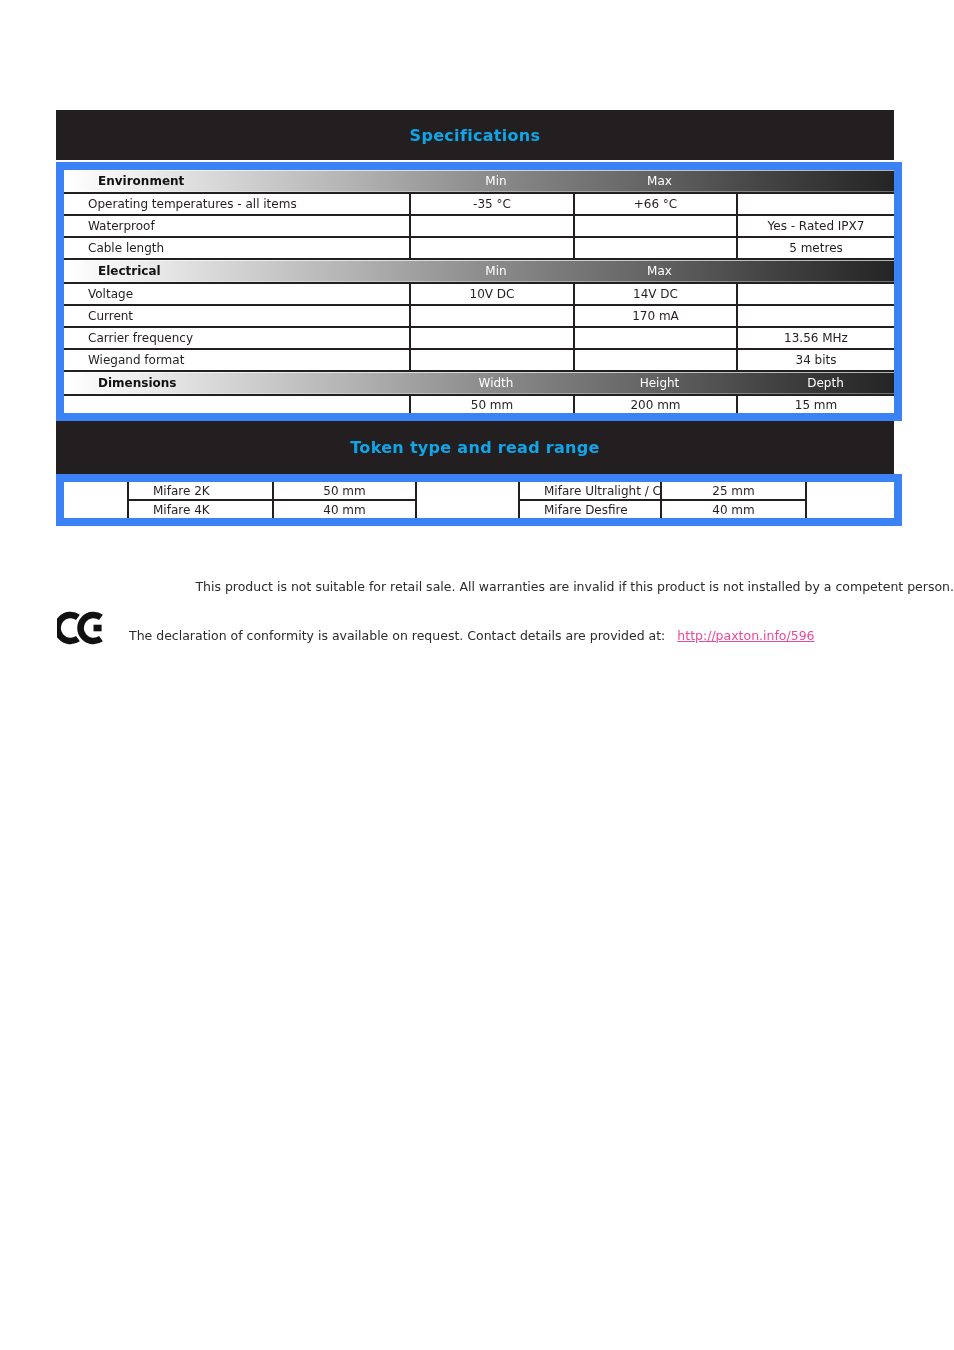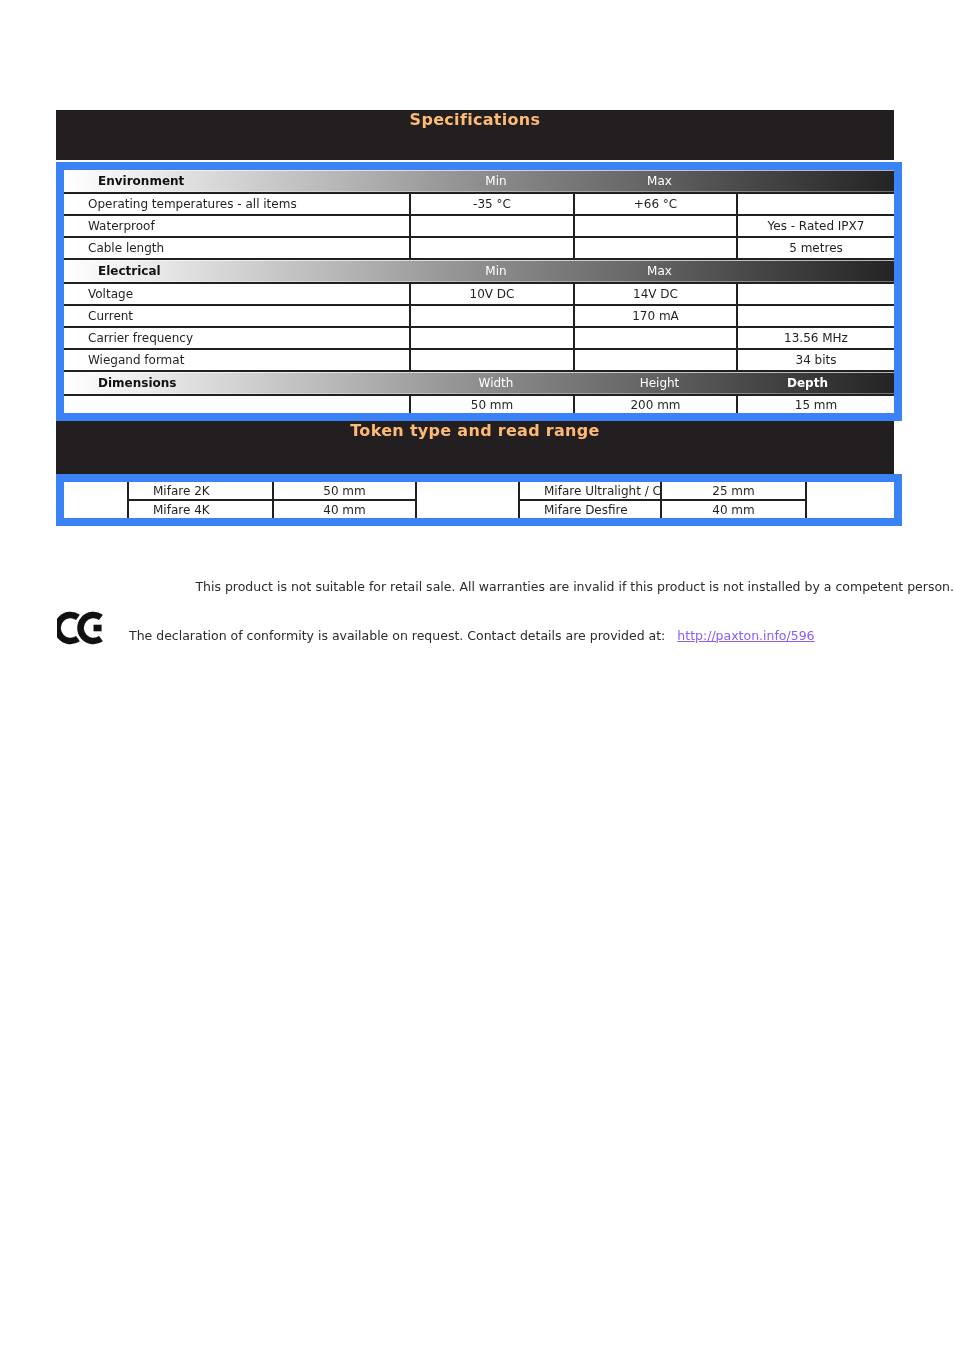--- a/index.html
+++ b/index.html
@@ -8,26 +8,26 @@
     width: 954px; height: 1350px;
     position: relative;
     font-family: "DejaVu Sans", "Liberation Sans", sans-serif;
     color: #231f20;
   }
   .content { position: absolute; left: 56px; top: 110px; width: 838px; }
 
   
   .band {
     background: #231f20;
-    color: #fdba74;
+    color: #0ea5e9;
     text-align: center;
     font-weight: bold;
     font-size: 16px;
     letter-spacing: 0.3px;
-    display: flex; justify-content: center;
+    display: flex; align-items: center; justify-content: center;
   }
   .spec-band { height: 52px; border-bottom: 2px solid #ffffff; }
   .token-band { height: 53px; }
 
   
   table { border-collapse: collapse; width: 838px; table-layout: fixed; }
   .spec-table, .token-table { border: 8px solid #3b82f6; }
   td { border: 2px solid #231f20; height: 22px; font-size: 12px; background: #ffffff; overflow: hidden; white-space: nowrap; }
   td.lbl { text-align: left; padding-left: 24px; }
   td.val { text-align: center; }
@@ -49,34 +49,34 @@
     padding-left: 34px;
     line-height: 22px;
     display: inline-block;
   }
   .colhdr {
     position: absolute; top: 0; height: 22px; line-height: 22px;
     text-align: center; color: #ffffff; font-size: 12px;
   }
   .colhdr.c2 { left: 350px; width: 164px; }
   .colhdr.c3 { left: 514px; width: 163px; }
-  .colhdr.c4 { left: 663px; width: 161px; font-weight: bold; }
+  .colhdr.c4 { left: 681px; width: 161px; }
 
   
   .token-table td.empty { background: #ffffff; }
 
   
   .retail-note {
     position: absolute; top: 579px; left: 0; width: 954px;
     text-align: right; font-size: 12.5px; color: #2b2b2b;
   }
   .ce-row { position: absolute; left: 57px; top: 608px; display: flex; align-items: flex-start; }
   .ce-logo { width: 50px; height: 40px; display: block; }
   .decl { font-size: 12.5px; color: #2b2b2b; margin-left: 22px; margin-top: 20px; }
-  .decl a { color: #8b5cf6; text-decoration: underline; margin-left: 12px; }
+  .decl a { color: #ec4899; text-decoration: underline; margin-left: 12px; }
 </style>
 </head>
 <body>
 
 <div class="content">
 
   <div class="band spec-band">
     <span>Specifications</span>
   </div>
 

